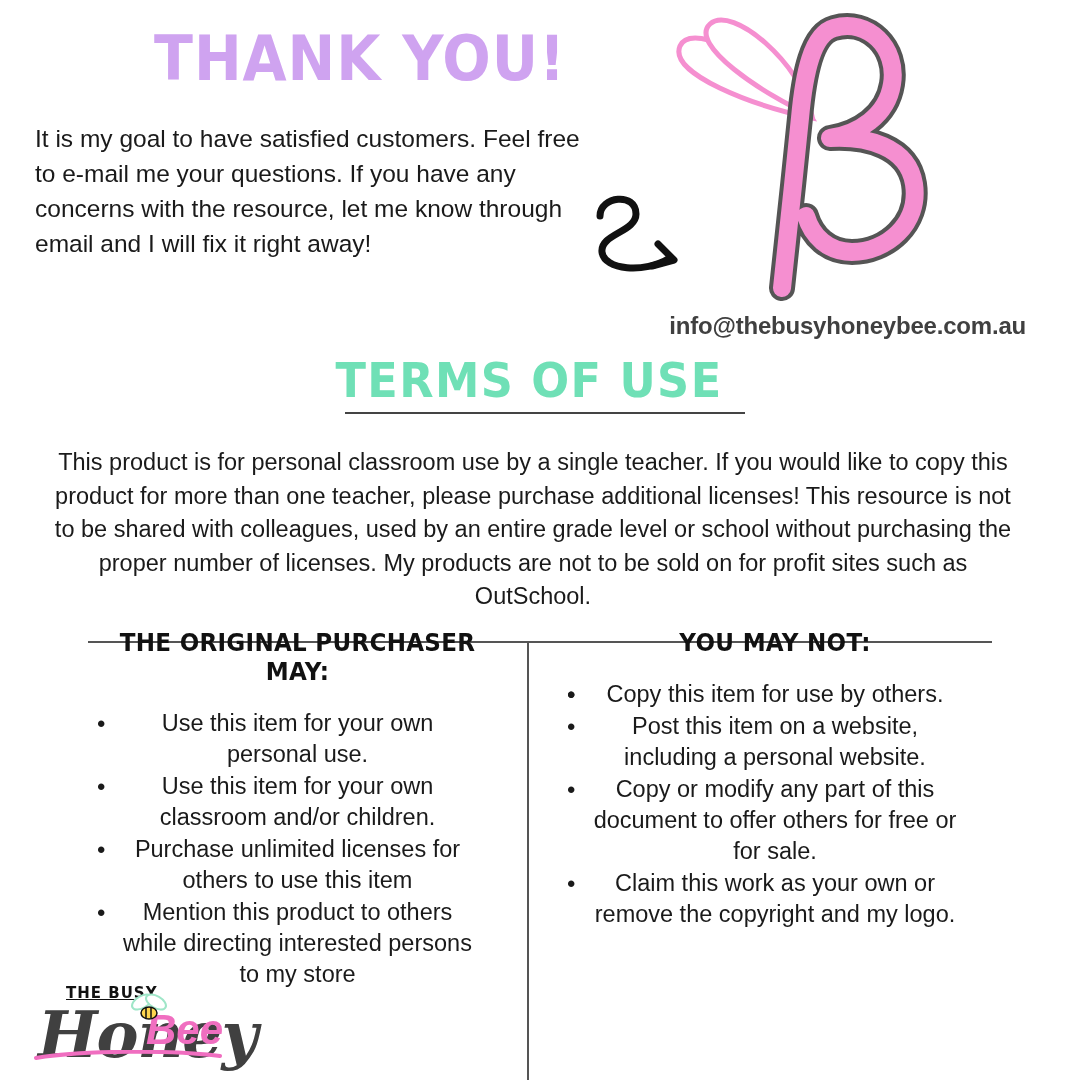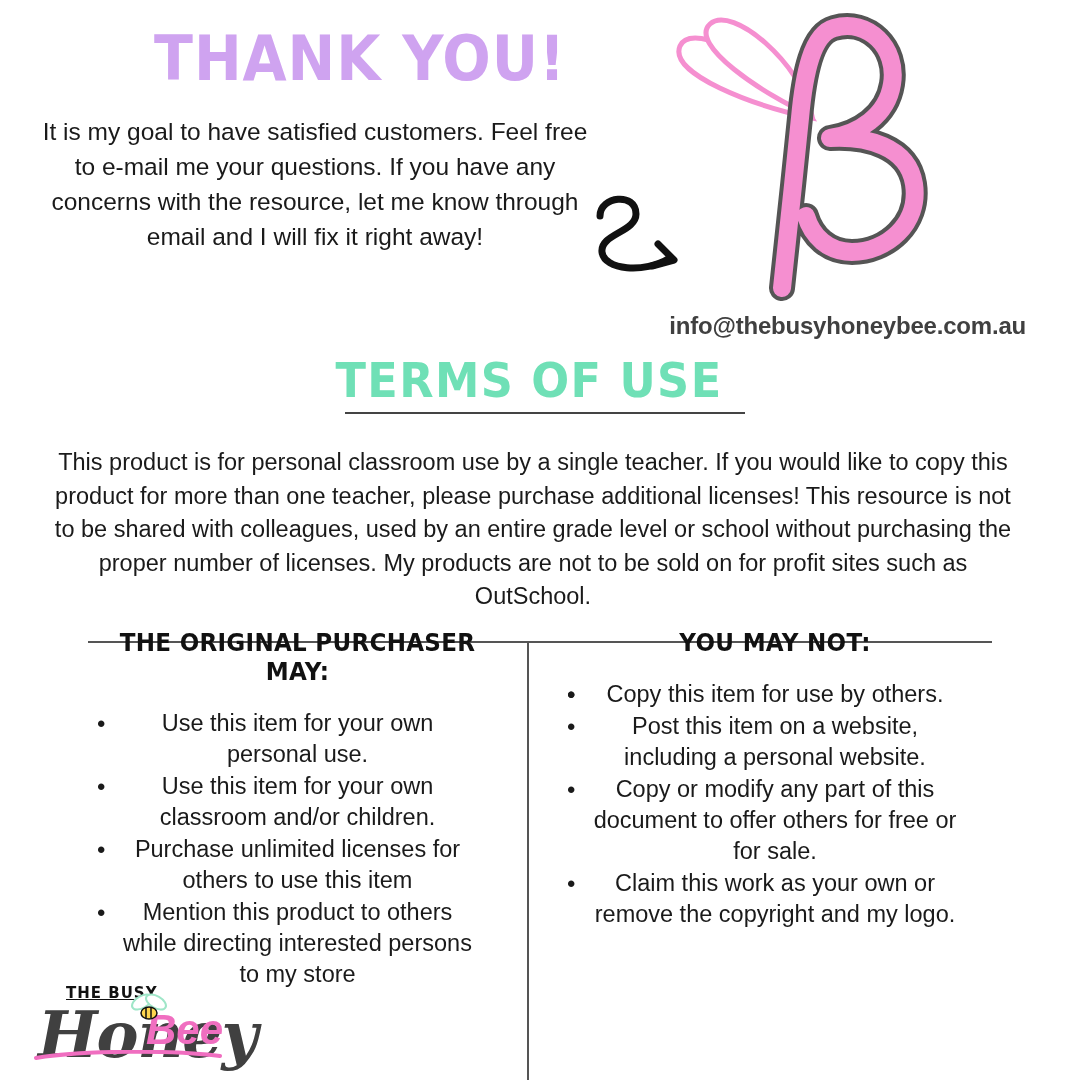--- a/index.html
+++ b/index.html
@@ -32,23 +32,22 @@
     font-size: 62px;
     letter-spacing: 1px;
     color: #cfa3f0;
     text-align: center;
     transform: scaleX(0.92);
     transform-origin: center;
   }
   .thankyou-body {
     position: absolute;
     left: 35px;
-    top: 114px;
+    top: 121px;
     width: 560px;
-    text-align: center;
     font-size: 24.5px;
     line-height: 35px;
     color: #1a1a1a;
   }
 
   
   .email {
     position: absolute;
     right: 32px;
     top: 312px;

